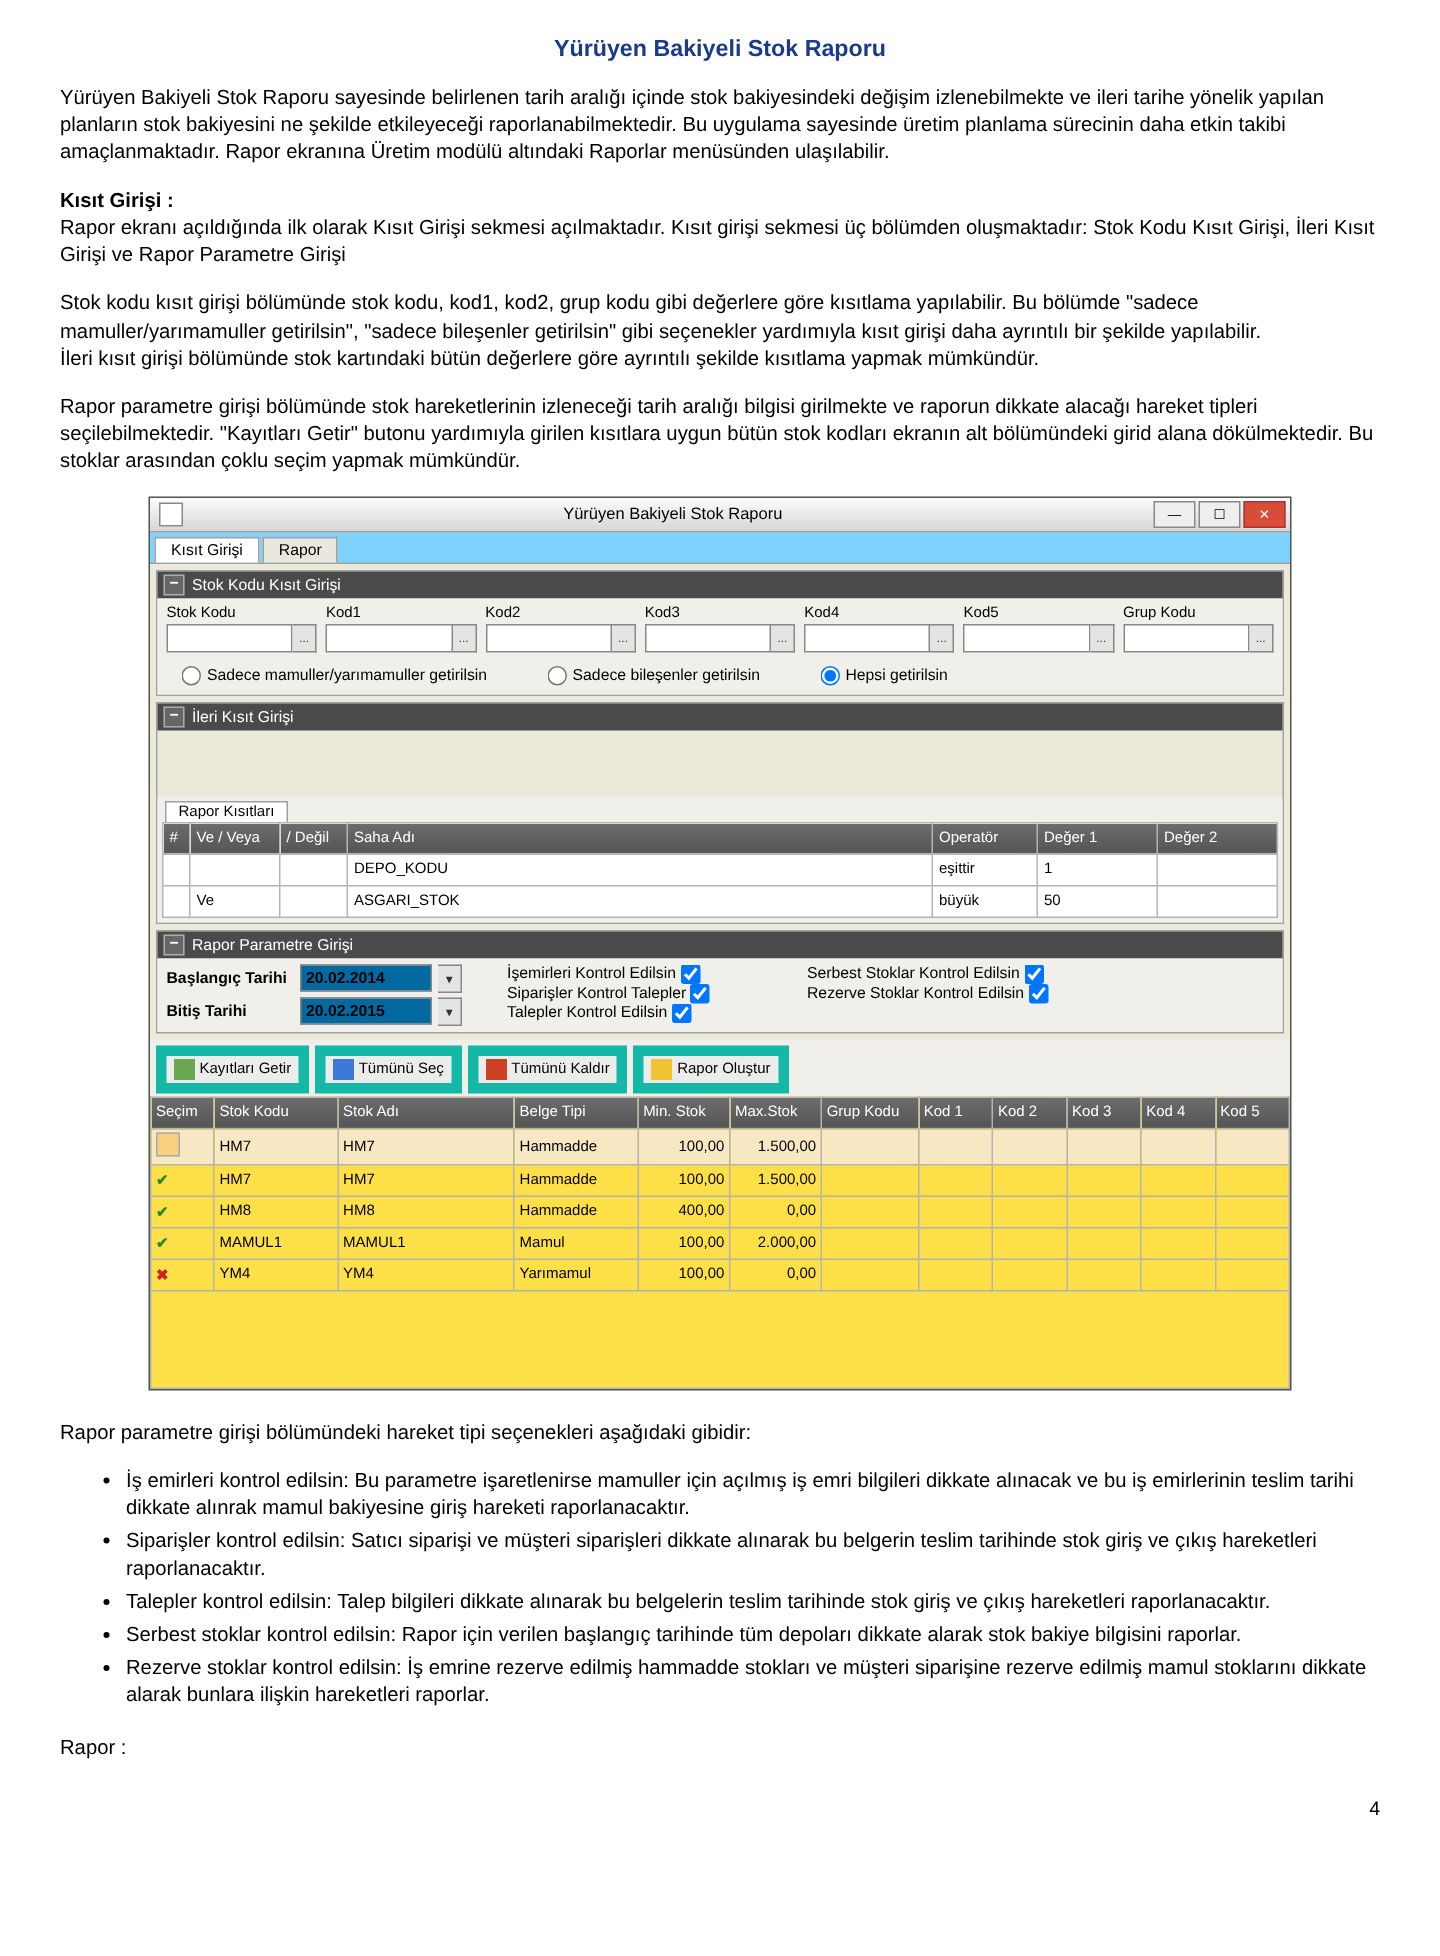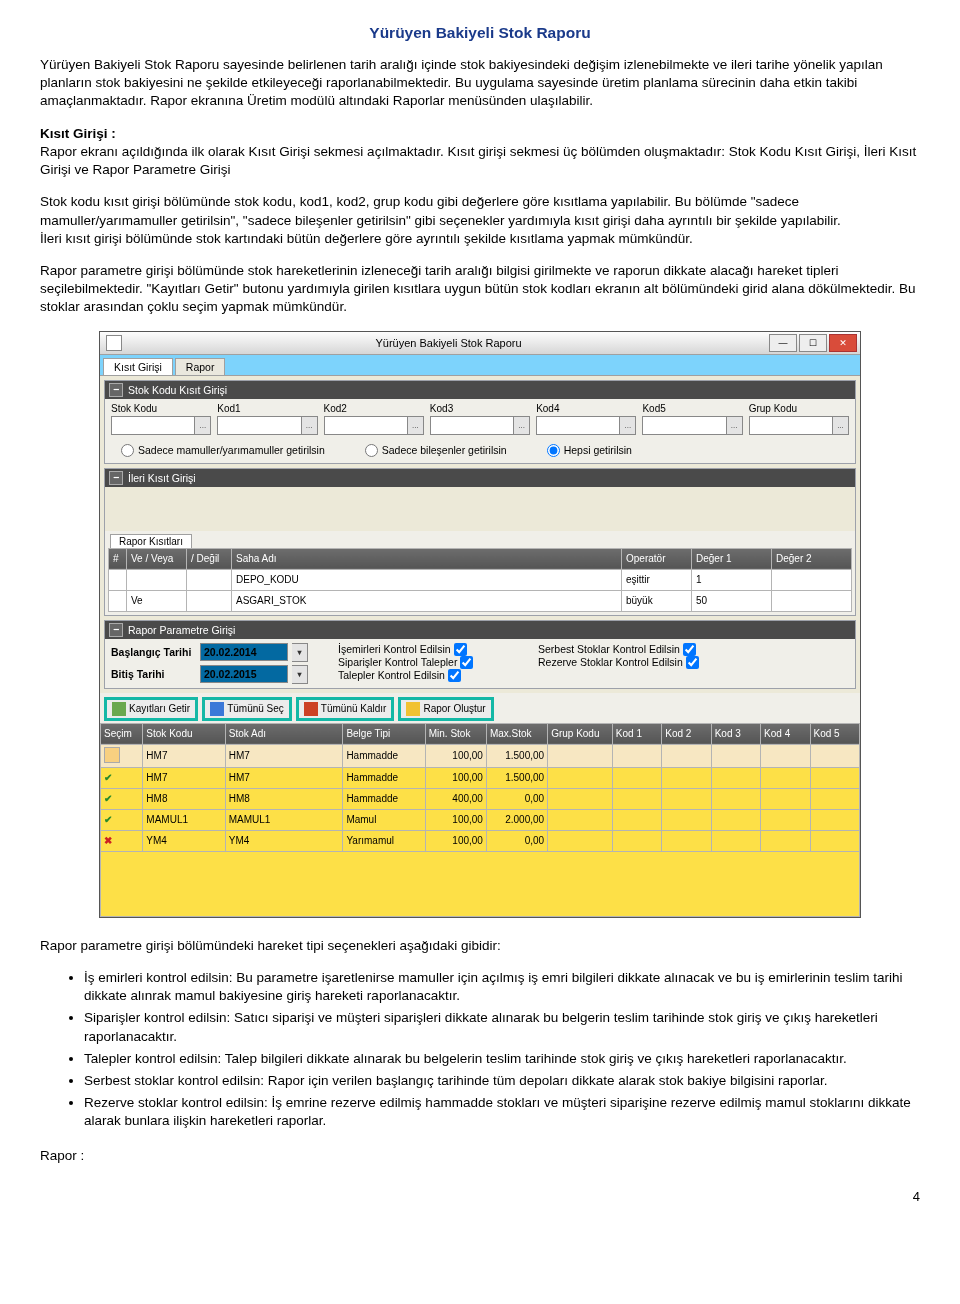--- a/index.html
+++ b/index.html
@@ -142,21 +142,21 @@
   }
 
   .paramrow { display: flex; align-items: center; gap: 4px; font-size: 10.5px; font-weight: bold; }
   .paramlbl { width: 85px; }
   .datefield { width: 80px; height: 16px; border: 1px solid #888; background: #0369a1; padding: 0 3px; display:inline-flex; align-items:center;}
   .colchk { min-width: 170px; display: flex; align-items: flex-start; gap: 3px; }
 
   .toolbar { display: flex; gap: 4px; padding: 4px 4px 2px 4px; background: #f0efe9; }
   .tbtn {
     display: flex; align-items: center; gap: 3px;
-    border: 3px solid #14b8a6; background: #ececec; padding: 2px 5px; font-size: 10px;
+    border: 7px solid #14b8a6; background: #ececec; padding: 2px 5px; font-size: 10px;
   }
   .tbtn .ico { width: 14px; height: 14px; display: inline-block; }
 
   .gridwrap { background: #fde047; }
   .grid { width: 100%; border-collapse: collapse; font-size: 10px; table-layout: fixed; }
   .grid th, .grid td { border: 1px solid #b4b4b4; padding: 2px 3px; height: 16px; text-align: left; overflow: hidden;}
   .grid th {
     background: linear-gradient(#6d6d6d,#555); color: #fff; font-weight: normal;
   }
   .num { text-align: right !important; }

